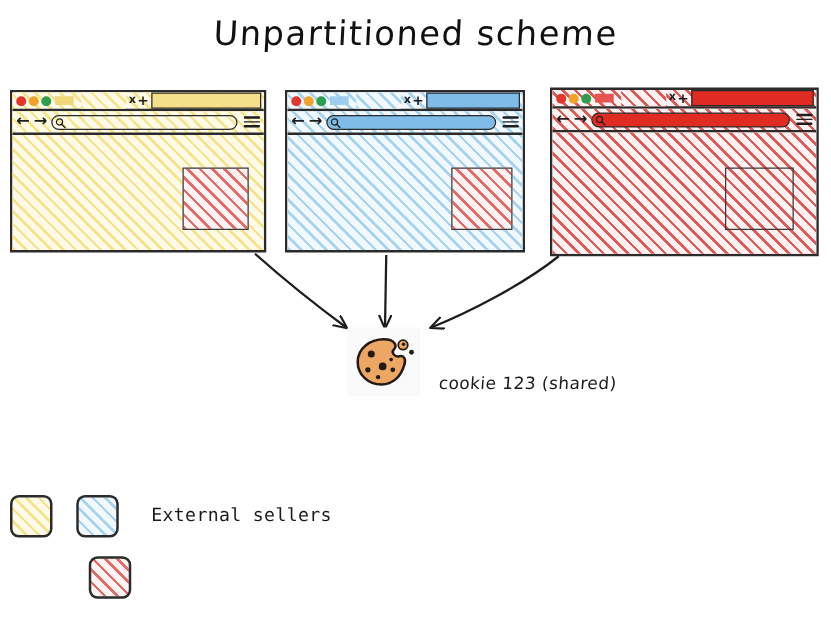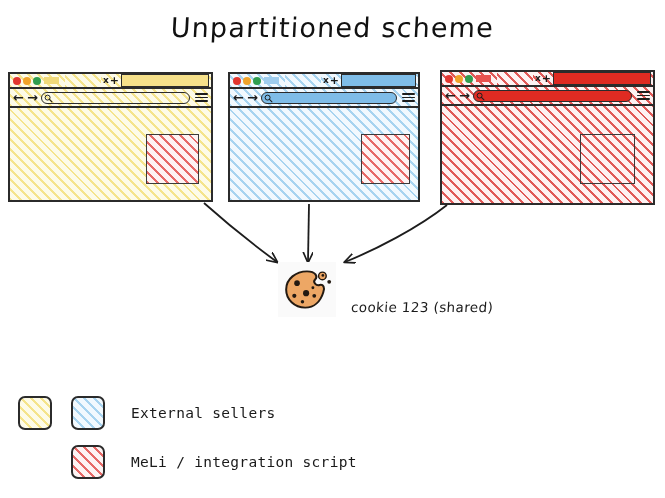--- a/index.html
+++ b/index.html
@@ -277,24 +277,23 @@
       <circle cx="21" cy="23" r="3.1" fill="#231a12"></circle>
       <circle cx="31" cy="34" r="3.4" fill="#231a12"></circle>
       <circle cx="18" cy="37" r="2.3" fill="#231a12"></circle>
       <circle cx="27" cy="43.5" r="1.9" fill="#231a12"></circle>
       <circle cx="40" cy="37" r="2.1" fill="#231a12"></circle>
       <circle cx="38.5" cy="28" r="1.6" fill="#231a12"></circle>
     </svg>
   </div>
   <div class="cookie-label" style="left:351px;top:299px;">cookie 123 (shared)</div>
 
-  <div class="legend-row" style="left:18px;top:396px;">
+  <div class="legend-row" style="left:8px;top:396px;">
     <span class="swatch hatch-yellow"></span>
     <span class="swatch hatch-blue" style="margin-left:19px;"></span>
     <span class="legend-text" style="margin-left:26px;">External sellers</span>
   </div>
 
   <div class="legend-row" style="left:71px;top:445px;">
     <span class="swatch hatch-red-soft"></span>
-    <span class="legend-text" style="margin-left:26px;">MeLi / integration script</span>
   </div>
 
 </div>
 
 </body></html>

